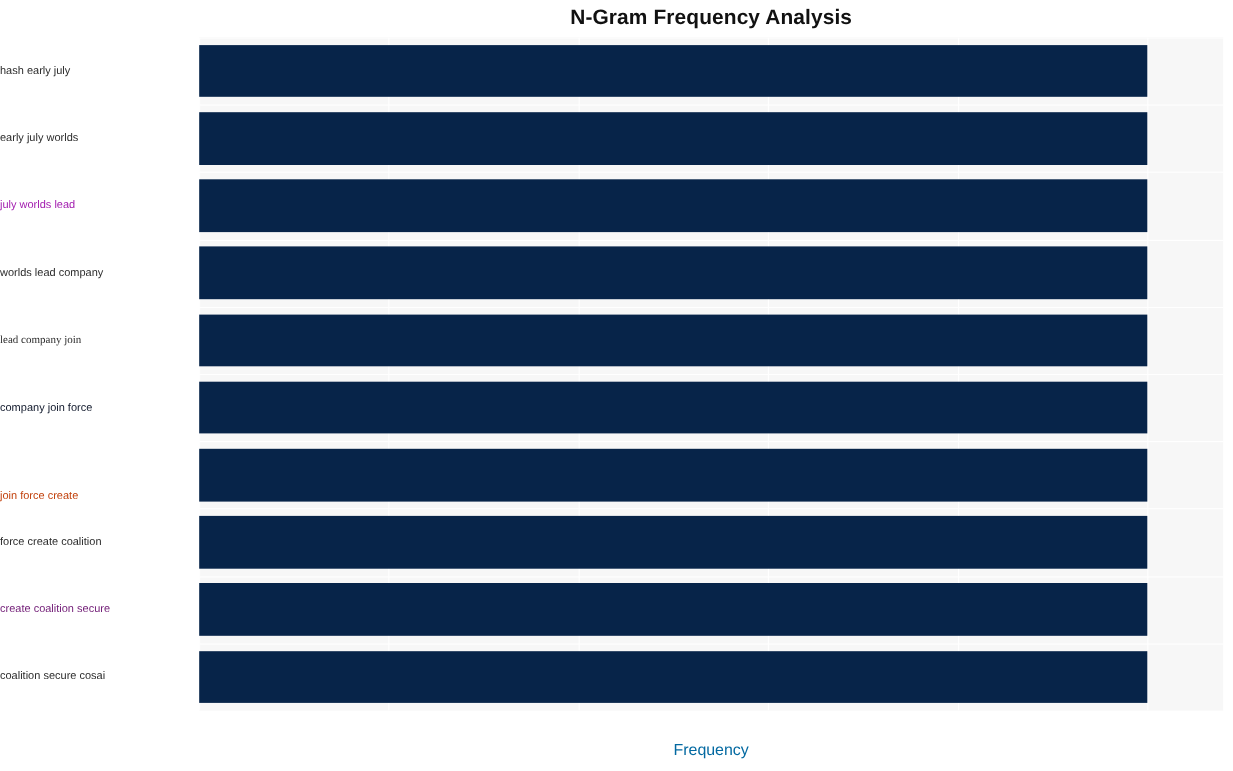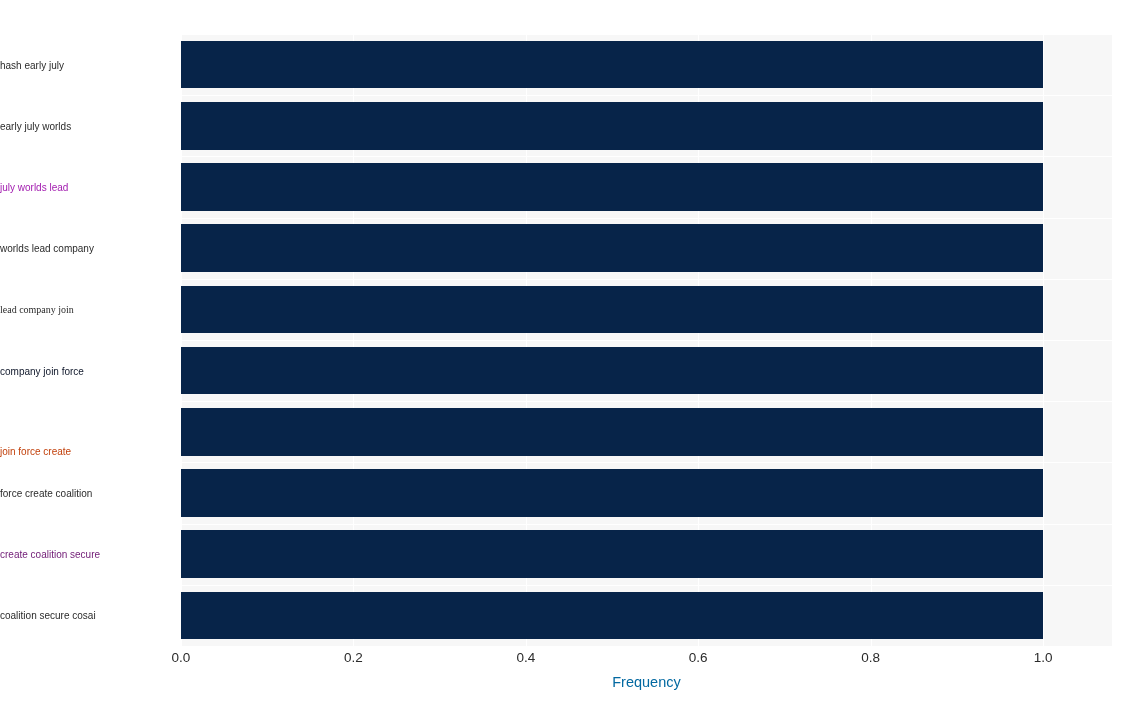--- a/index.html
+++ b/index.html
@@ -126,20 +126,21 @@
     font-size: 14.5px;
     color: #2b2b2b;
     white-space: nowrap;
   }
 </style>
 </head>
 <body>
 
 <div id="figure" style="background: rgb(255, 255, 255);">
 
+  <div id="chart-title" style="color: rgb(17, 17, 17);">N-Gram Frequency Analysis</div>
 
   <div id="plot-area" style="background: rgb(247, 247, 247);">
     <div id="vgrid-layer">
         <div class="vgrid" style="left: 0px;"></div>
         <div class="vgrid" style="left: 172px;"></div>
         <div class="vgrid" style="left: 345px;"></div>
         <div class="vgrid" style="left: 517px;"></div>
         <div class="vgrid" style="left: 690px;"></div>
         <div class="vgrid" style="left: 862px;"></div>
       </div>
@@ -175,24 +176,16 @@
       <div class="ytick-label" style="top: 153px; color: #a21caf;">july worlds lead</div>
       <div class="ytick-label" style="top: 214.2px; color: rgb(43, 43, 43);">worlds lead company</div>
       <div class="ytick-label" style="top: 275.4px; color: rgb(43, 43, 43); font-family: Liberation Serif, serif;">lead company join</div>
       <div class="ytick-label" style="top: 336.6px; color: #0f172a;">company join force</div>
       <div class="ytick-label" style="top: 417px; color: #c2410c;">join force create</div>
       <div class="ytick-label" style="top: 459px; color: rgb(43, 43, 43);">force create coalition</div>
       <div class="ytick-label" style="top: 520.2px; color: #701a75;">create coalition secure</div>
       <div class="ytick-label" style="top: 581.4px; color: rgb(43, 43, 43);">coalition secure cosai</div>
     </div>
 
-  <div id="xtick-layer">
-      <div class="xtick-label" style="left: 0px; color: rgb(43, 43, 43);">0.0</div>
-      <div class="xtick-label" style="left: 172.407px; color: rgb(43, 43, 43);">0.2</div>
-      <div class="xtick-label" style="left: 344.815px; color: rgb(43, 43, 43);">0.4</div>
-      <div class="xtick-label" style="left: 517.222px; color: rgb(43, 43, 43);">0.6</div>
-      <div class="xtick-label" style="left: 689.63px; color: rgb(43, 43, 43);">0.8</div>
-      <div class="xtick-label" style="left: 862.037px; color: rgb(43, 43, 43);">1.0</div>
-    </div>
 
   <div id="xaxis-label" style="color: #0369a1;">Frequency</div>
 
 </div>
 
 </body></html>

